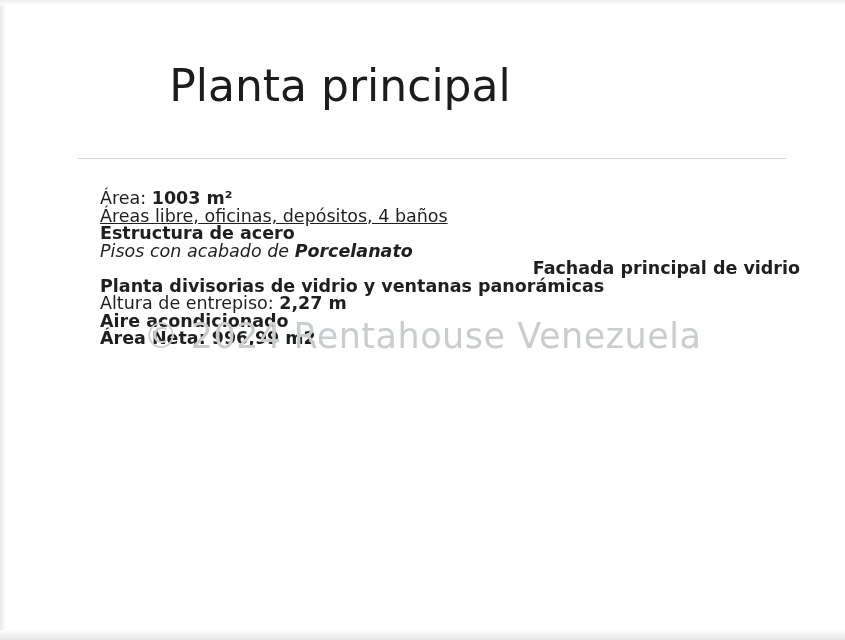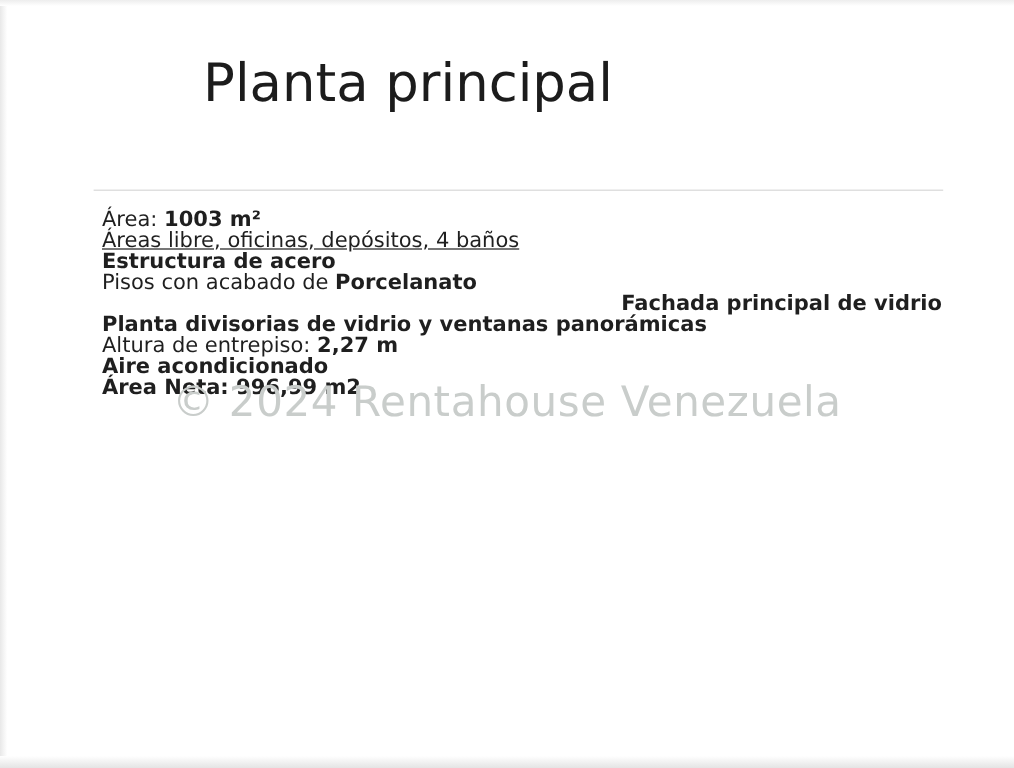--- a/index.html
+++ b/index.html
@@ -35,21 +35,21 @@
   }
   .edge-bottom {
     position: absolute;
     left: 0; bottom: 0;
     width: 845px; height: 10px;
     background: linear-gradient(to top, #e4e4e4, #ffffff);
   }
   .title {
     position: absolute;
     left: 0;
-    top: 44px;
+    top: 60px;
     width: 680px;
     text-align: center;
     font-size: 44px;
     font-weight: 400;
     color: #1c1c1c;
     letter-spacing: 0px;
     white-space: nowrap;
   }
   .divider {
     position: absolute;
@@ -57,35 +57,35 @@
     top: 158px;
     width: 708px;
     height: 1px;
     background: #d8d8d8;
   }
   .body-list {
     position: absolute;
     left: 84px;
     top: 174px;
     width: 700px;
-    margin: 1px;
+    margin: 16px;
     padding: 0;
     list-style: none;
   }
   .body-list li {
     font-size: 17.5px;
     color: #1f1f1f;
     line-height: 1.0;
     margin: 0;
     white-space: nowrap;
   }
   .row-1  { margin-top: 0px;   margin-left: 0px; }
   .row-2  { margin-top: 27px;  margin-left: 0px; text-decoration: underline; }
   .row-3  { margin-top: 26px;  margin-left: 1px; }
-  .row-4  { margin-top: 27px;  margin-left: 0px; }
+  .row-4  { margin-top: 27px;  margin-left: 0px; font-style: italic; }
   .row-5  { margin-top: 26px;  margin-left: 1px; text-align: right; }
   .row-6  { margin-top: 27px;  margin-left: 1px; }
   .row-7  { margin-top: 26px;  margin-left: 2px; }
   .row-8  { margin-top: 28px;  margin-left: 4px; }
   .row-9  { margin-top: 27px;  margin-left: 6px; }
   .b { font-weight: bold; }
   .watermark {
     position: absolute;
     left: 0;
     top: 292px;

